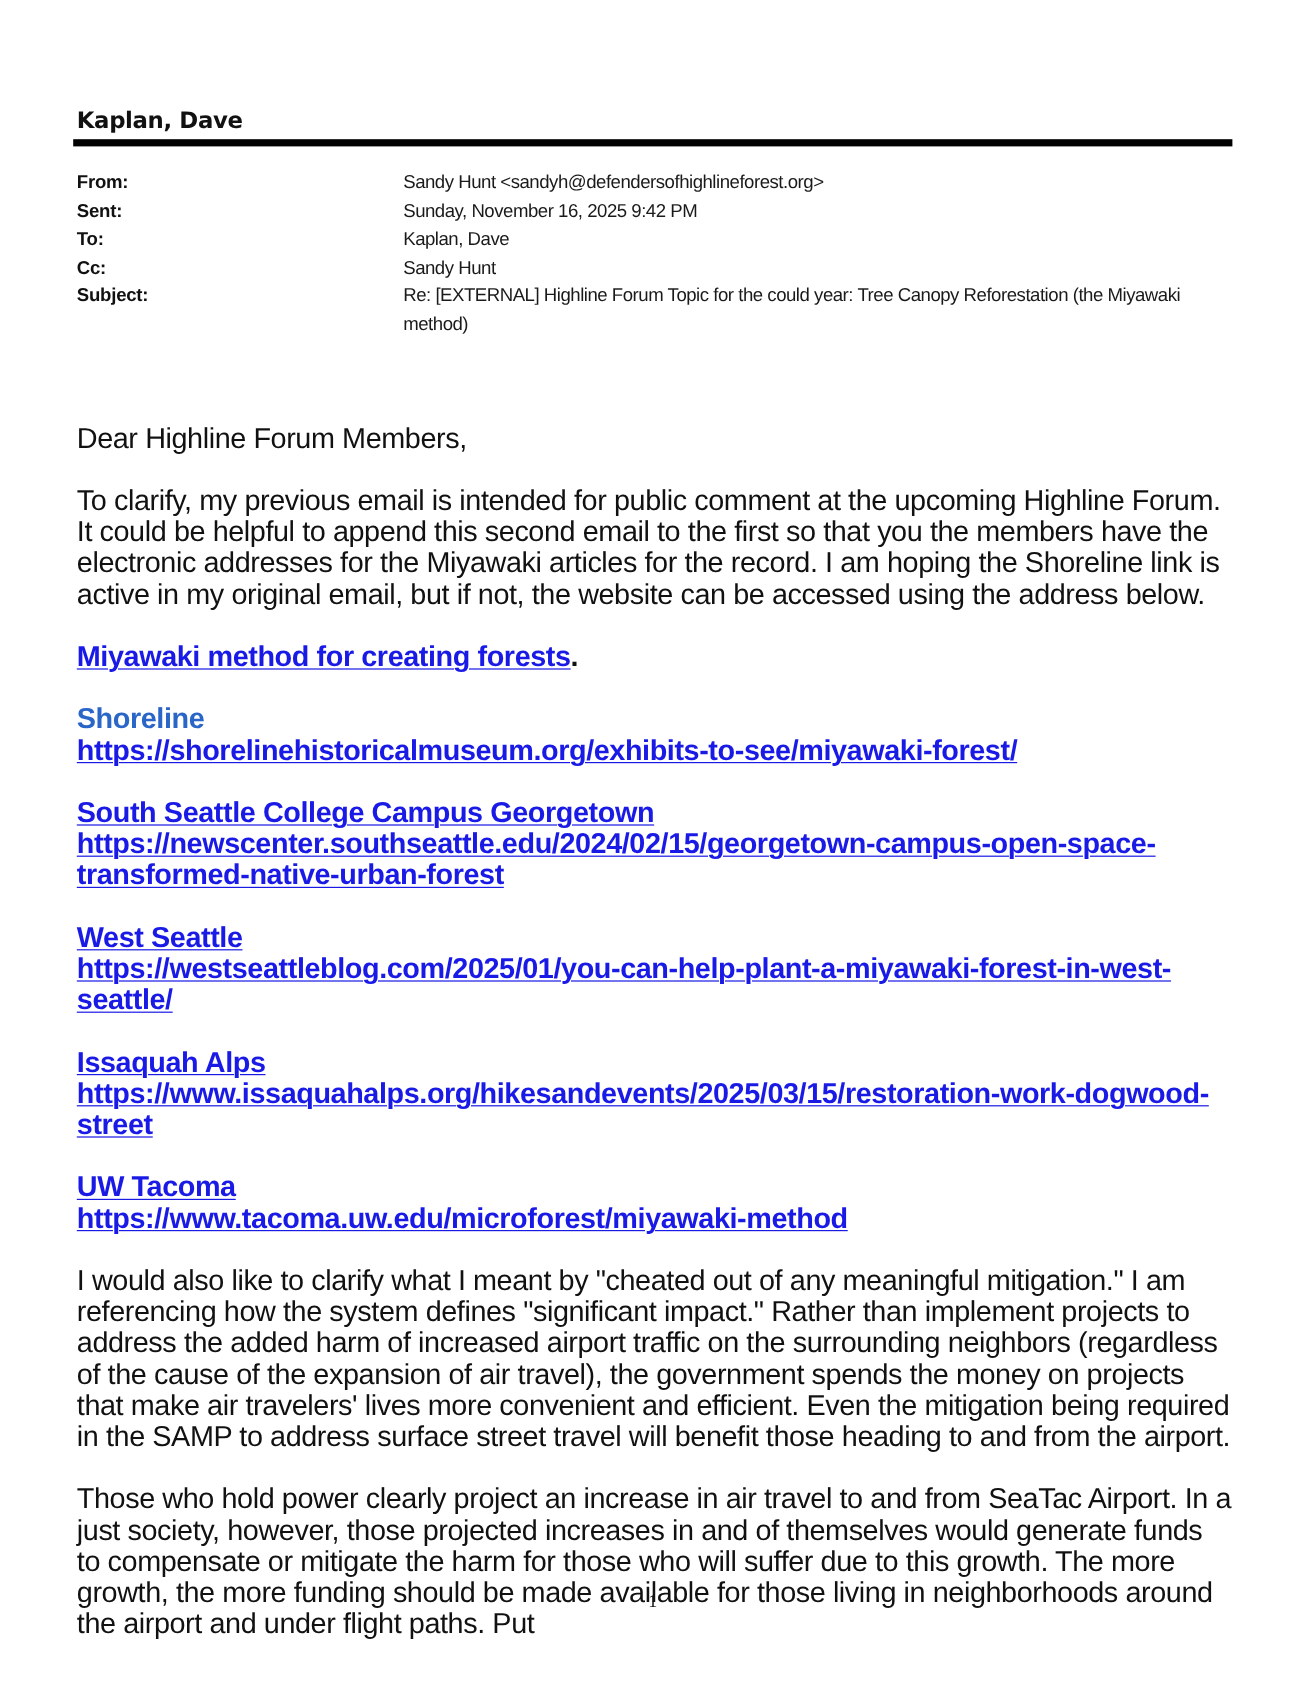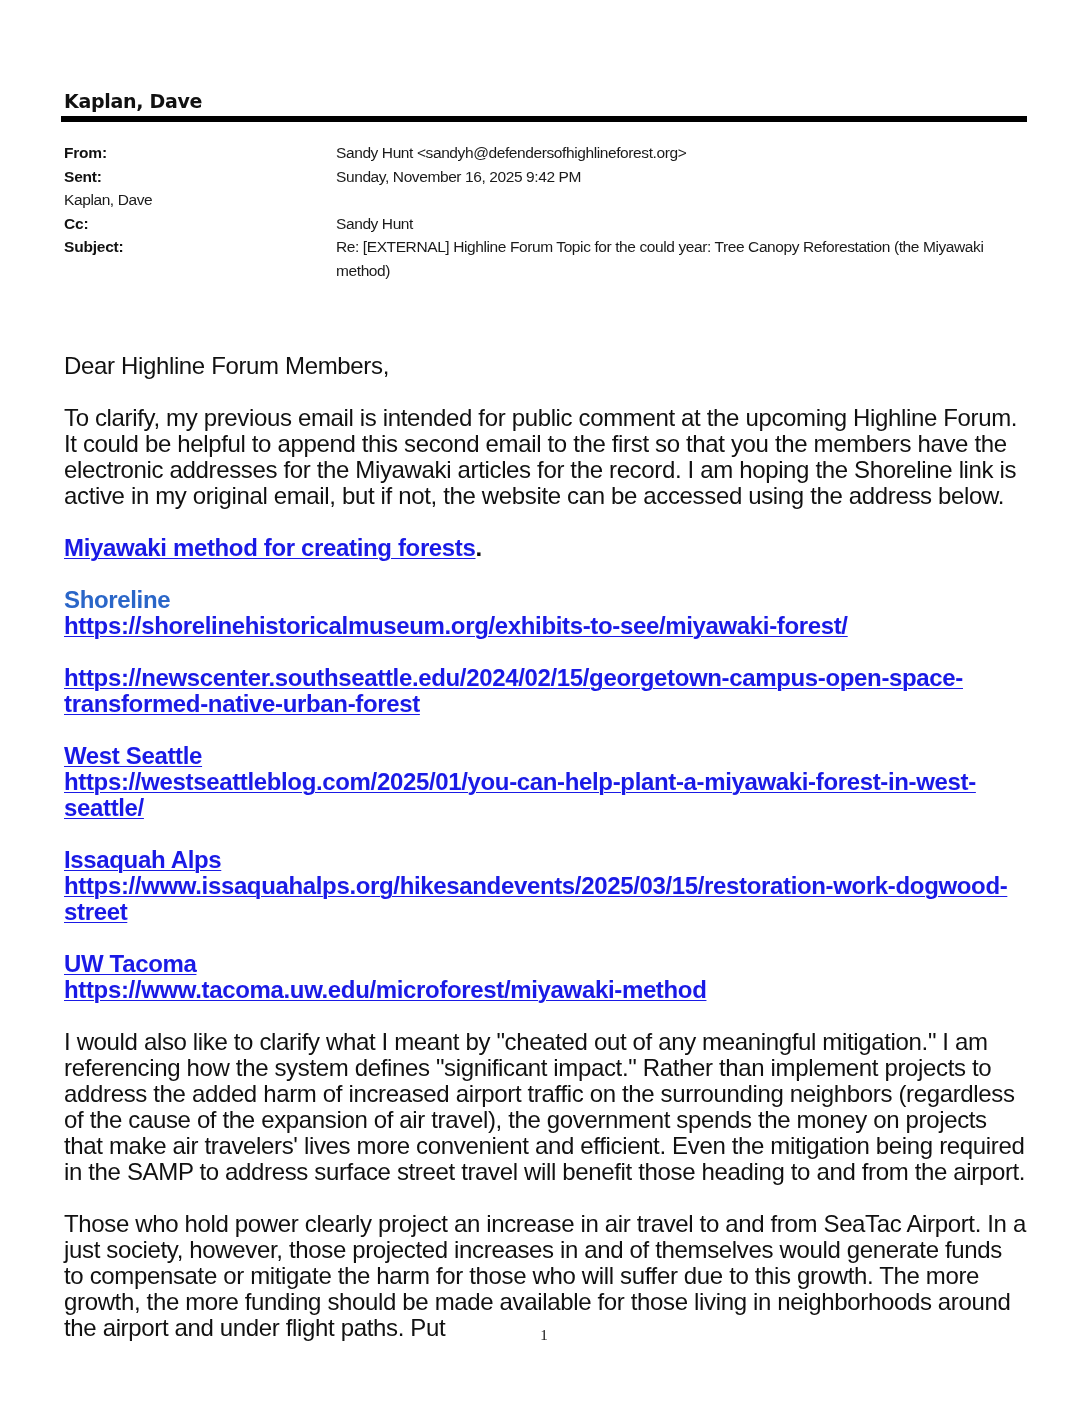--- a/index.html
+++ b/index.html
@@ -41,20 +41,21 @@
   <div class="headers">
     <div class="hrow">
       <div class="hlabel">From:</div>
       <div class="hvalue">Sandy Hunt &lt;sandyh@defendersofhighlineforest.org&gt;</div>
     </div>
     <div class="hrow">
       <div class="hlabel">Sent:</div>
       <div class="hvalue">Sunday, November 16, 2025 9:42 PM</div>
     </div>
     <div class="hrow">
+      <div class="hlabel">To:</div>
       <div class="hvalue">Kaplan, Dave</div>
     </div>
     <div class="hrow">
       <div class="hlabel">Cc:</div>
       <div class="hvalue">Sandy Hunt</div>
     </div>
     <div class="hrow">
       <div class="hlabel">Subject:</div>
       <div class="hvalue">Re: [EXTERNAL] Highline Forum Topic for the could year: Tree Canopy Reforestation (the Miyawaki method)</div>
     </div>
@@ -67,20 +68,21 @@
     <div class="link-block">
       <div><a class="link" href="#">Miyawaki method for creating forests</a><span>.</span></div>
     </div>
 
     <div class="link-block">
       <div><span class="shoreline-label">Shoreline</span></div>
       <div><a class="link" href="#">https://shorelinehistoricalmuseum.org/exhibits-to-see/miyawaki-forest/</a></div>
     </div>
 
     <div class="link-block">
+      <div><a class="link" href="#">South Seattle College Campus Georgetown</a></div>
       <div><a class="link" href="#" style="word-break: normal;">https://newscenter.southseattle.edu/2024/02/15/georgetown-campus-open-space-transformed-native-urban-forest</a></div>
     </div>
 
     <div class="link-block">
       <div><a class="link" href="#">West Seattle</a></div>
       <div><a class="link" href="#">https://westseattleblog.com/2025/01/you-can-help-plant-a-miyawaki-forest-in-west-seattle/</a></div>
     </div>
 
     <div class="link-block">
       <div><a class="link" href="#">Issaquah Alps</a></div>

